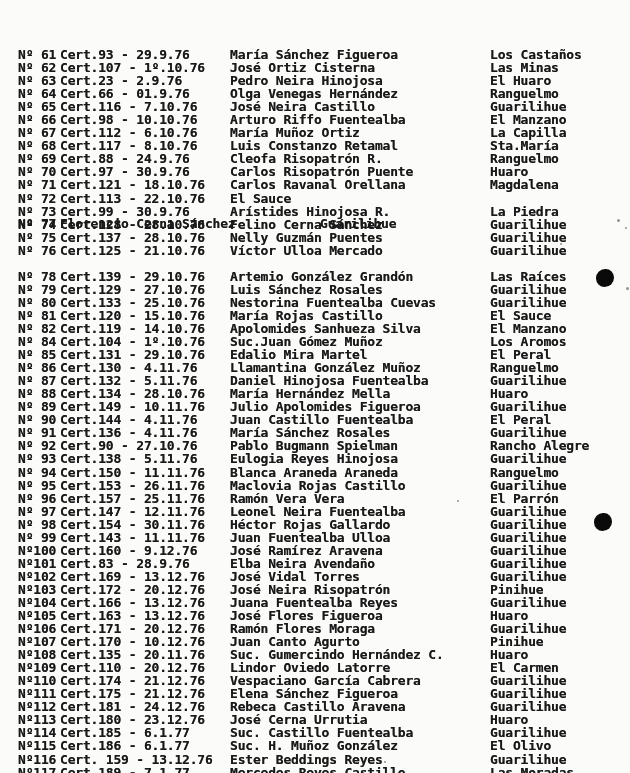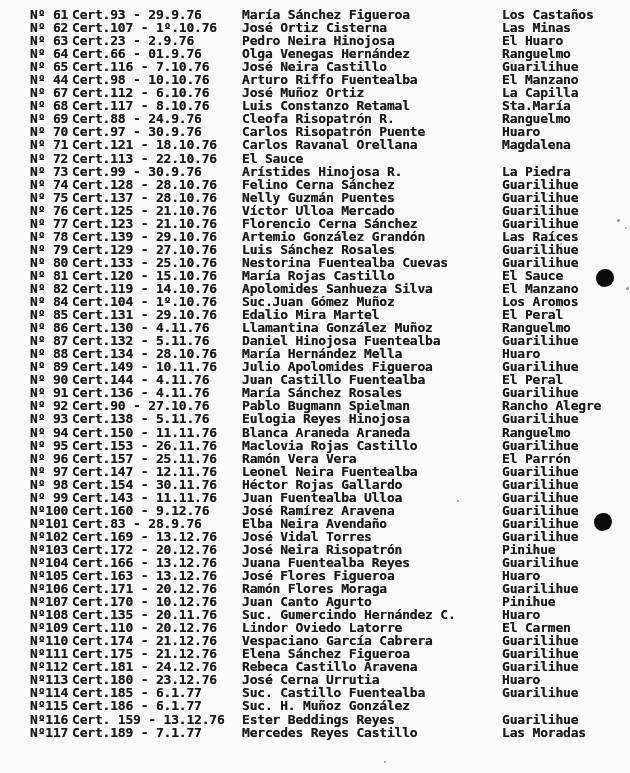--- a/index.html
+++ b/index.html
@@ -14,37 +14,37 @@
     position: relative;
     font-family: "DejaVu Sans Mono", "Liberation Mono", monospace;
   }
   .page {
     position: absolute;
     inset: 0;
   }
   .cert-list {
     position: absolute;
     top: 7px;
-    left: 12px;
+    left: 0;
     right: 0;
     padding-left: 18px;
   }
   .row {
     display: flex;
     height: 13.05px;
     align-items: baseline;
     white-space: nowrap;
     font-size: 13px;
     font-weight: 700;
     color: #191919;
     text-shadow: 0 0 0.6px rgba(25,25,25,0.65);
     letter-spacing: -0.2px;
   }
   .c-num   { width: 42px;  flex: 0 0 42px; }
-  .c-cert  { width: 170px; flex: 0 0 170px; }
+  .c-cert  { width: 170px; flex: 0 0 170px; margin-top: 40px; }
   .c-name  { width: 260px; flex: 0 0 260px; }
   .c-place { flex: 1; }
   .scan-dot {
     position: absolute;
     background: #0a0a0a;
     border-radius: 50% 46% 52% 48%;
   }
   .scan-speck {
     position: absolute;
     background: #3c3c3c;
@@ -81,29 +81,29 @@
         <span class="c-name">Olga Venegas Hernández</span>
         <span class="c-place">Ranguelmo</span>
       </div>
       <div class="row">
         <span class="c-num">Nº 65</span>
         <span class="c-cert">Cert.116 - 7.10.76</span>
         <span class="c-name">José Neira Castillo</span>
         <span class="c-place">Guarilihue</span>
       </div>
       <div class="row">
-        <span class="c-num">Nº 44</span>
+        <span class="c-num">Nº 66</span>
         <span class="c-cert">Cert.98 - 10.10.76</span>
         <span class="c-name">Arturo Riffo Fuentealba</span>
         <span class="c-place">El Manzano</span>
       </div>
       <div class="row">
         <span class="c-num">Nº 67</span>
         <span class="c-cert">Cert.112 - 6.10.76</span>
-        <span class="c-name">José Muñoz Ortiz</span>
+        <span class="c-name">María Muñoz Ortiz</span>
         <span class="c-place">La Capilla</span>
       </div>
       <div class="row">
         <span class="c-num">Nº 68</span>
         <span class="c-cert">Cert.117 - 8.10.76</span>
         <span class="c-name">Luis Constanzo Retamal</span>
         <span class="c-place">Sta.María</span>
       </div>
       <div class="row">
         <span class="c-num">Nº 69</span>
@@ -147,21 +147,20 @@
         <span class="c-place">Guarilihue</span>
       </div>
       <div class="row">
         <span class="c-num">Nº 76</span>
         <span class="c-cert">Cert.125 - 21.10.76</span>
         <span class="c-name">Víctor Ulloa Mercado</span>
         <span class="c-place">Guarilihue</span>
       </div>
       <div class="row">
         <span class="c-num">Nº 77</span>
-        <span class="c-cert">Cert.123 - 21.10.76</span>
         <span class="c-name">Florencio Cerna Sánchez</span>
         <span class="c-place">Guarilihue</span>
       </div>
       <div class="row">
         <span class="c-num">Nº 78</span>
         <span class="c-cert">Cert.139 - 29.10.76</span>
         <span class="c-name">Artemio González Grandón</span>
         <span class="c-place">Las Raíces</span>
       </div>
       <div class="row">
@@ -371,20 +370,21 @@
       <div class="row">
         <span class="c-num">Nº114</span>
         <span class="c-cert">Cert.185 - 6.1.77</span>
         <span class="c-name">Suc. Castillo Fuentealba</span>
         <span class="c-place">Guarilihue</span>
       </div>
       <div class="row">
         <span class="c-num">Nº115</span>
         <span class="c-cert">Cert.186 - 6.1.77</span>
         <span class="c-name">Suc. H. Muñoz González</span>
+        <span class="c-place">El Olivo</span>
       </div>
       <div class="row">
         <span class="c-num">Nº116</span>
         <span class="c-cert">Cert. 159 - 13.12.76</span>
         <span class="c-name">Ester Beddings Reyes</span>
         <span class="c-place">Guarilihue</span>
       </div>
       <div class="row">
         <span class="c-num">Nº117</span>
         <span class="c-cert">Cert.189 - 7.1.77</span>

